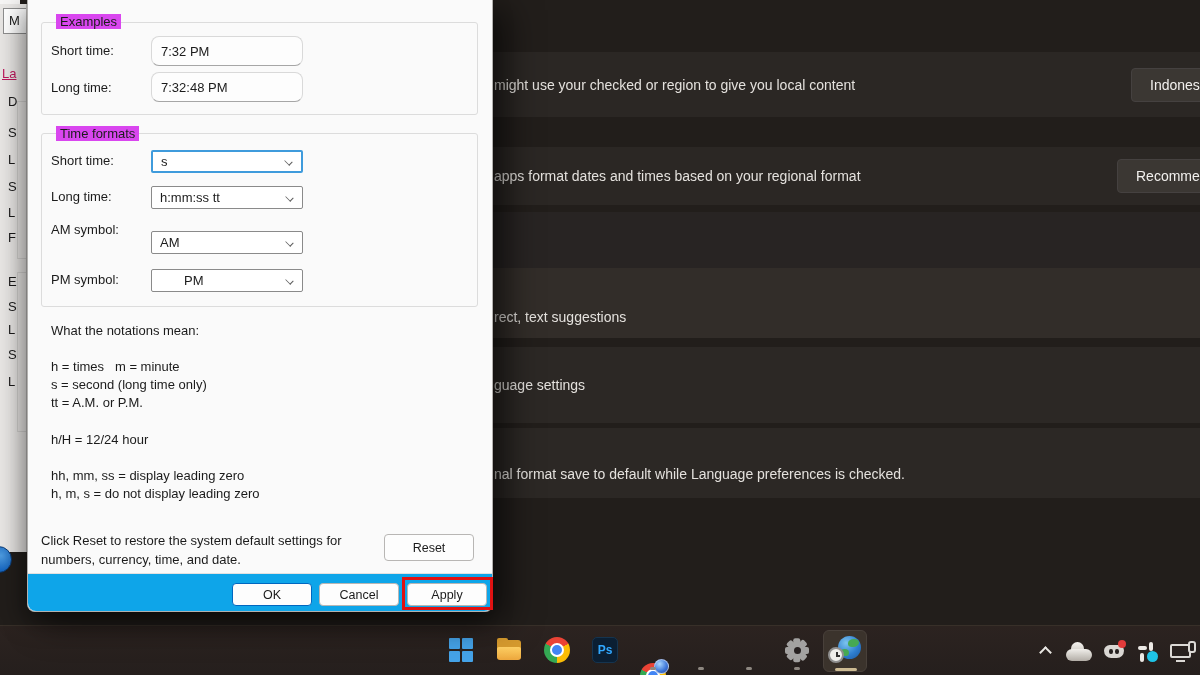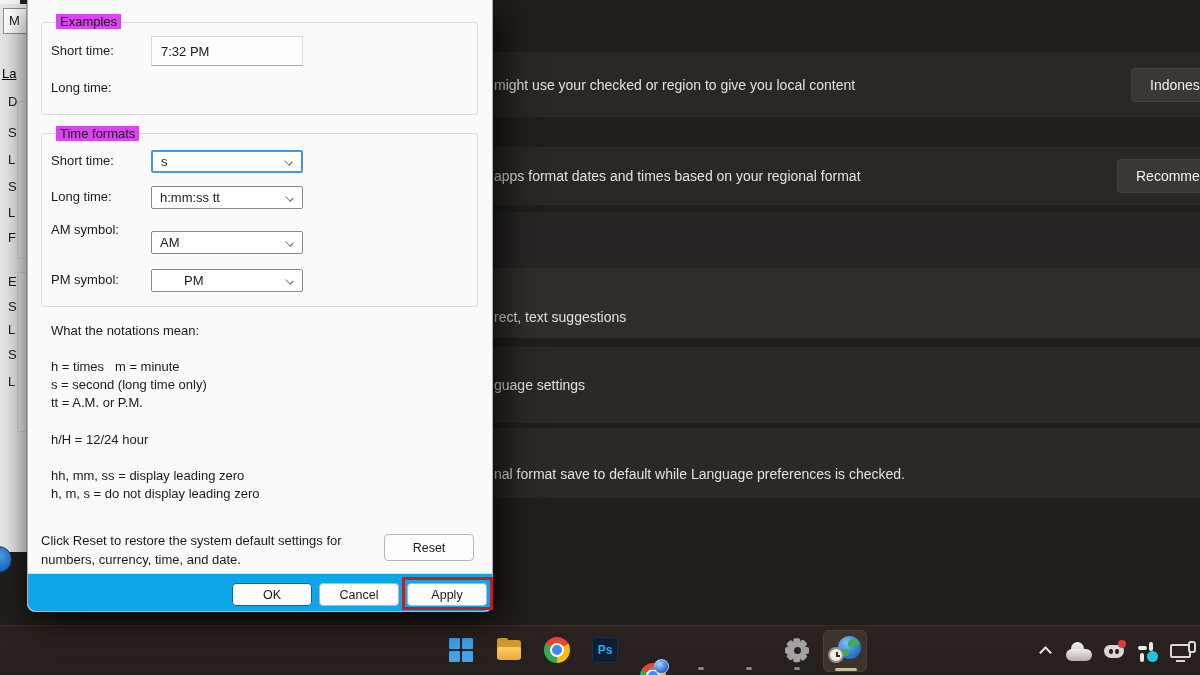--- a/index.html
+++ b/index.html
@@ -10,32 +10,32 @@
   
   .settings-page { left:0; top:0; width:1200px; height:625px; background:#221e1b; }
   .card { left:478px; width:740px; background:#2b2724; color:#e4e1dd; font-size:14px; display:flex; align-items:center; }
   .card-text { padding-left:16px; white-space:nowrap; }
   .dark-btn { position:absolute; background:#3b3733; border:1px solid #454140; border-radius:4px; color:#f2f0ee; font-size:14px; display:flex; align-items:center; padding-left:18px; }
 
   
   .back-strip { left:0; top:4px; width:27px; height:548px; background:#e9e7e5; border-right:1px solid #bdbbb9; overflow:hidden; color:#1a1a1a; font-size:13px; z-index:10; }
   .top-sliver { left:0; top:0; width:20px; height:4px; background:#f6f5f4; z-index:11; }
   .strip-combo { left:3px; top:4px; width:26px; height:26px; background:#fff; border:1px solid #8f8f8f; padding:4px 0 0 5px; }
-  .strip-link { left:2px; top:62px; color:#000000; text-decoration:underline; }
+  .strip-link { left:2px; top:62px; color:#be185d; text-decoration:underline; }
   .strip-letter { left:8px; }
   .strip-group { left:17px; width:30px; border:1px solid #d4d2d0; background:transparent; }
 
   
   .edge-circle { left:-15px; top:546px; width:27px; height:27px; border-radius:50%; background:radial-gradient(circle at 60% 35%, #4f9ce0, #1565c0 70%); z-index:12; border:1px solid #0d3d77; }
 
   
   .dialog { left:27px; top:0; width:466px; height:612px; background:#fafafa; border:1px solid #b3b1af; border-top:none; border-radius:0 0 8px 8px; box-shadow:14px 10px 34px rgba(0,0,0,.55), -6px 10px 24px rgba(0,0,0,.35); z-index:20; color:#1b1b1b; font-size:13px; }
   .group { border:1px solid #dcdcdc; border-radius:3px; }
   .group-label { background:#d946ef; padding:0 4px; }
-  .ex-field { background:#fdfdfd; border:1px solid #d9d9d9; border-bottom-color:#a6a6a6; border-radius:0; width:152px; height:30px; display:flex; align-items:center; padding-left:9px; }
+  .ex-field { background:#fdfdfd; border:1px solid #d9d9d9; border-bottom-color:#a6a6a6; border-radius:8px; width:152px; height:30px; display:flex; align-items:center; padding-left:9px; }
   .combo { background:#fff; border:1px solid #8a8a8a; border-radius:2px; width:152px; height:23px; display:flex; align-items:center; padding-left:8px; }
   .combo.focused { border:2px solid #3f9bdc; }
   .chev { position:absolute; right:9px; top:7px; width:7px; height:7px; border-right:1.4px solid #5a5a5a; border-bottom:1.4px solid #5a5a5a; transform:rotate(45deg) scaleY(.7); }
   .note-line { left:23px; white-space:pre-wrap; }
   .win-btn { background:#fdfdfd; border:1px solid #b8b6b4; border-radius:4px; font-size:12.5px; color:#1b1b1b; display:flex; align-items:center; justify-content:center; font-family:inherit; }
   .footer { left:0; top:573px; width:464px; height:38px; background:#0ea5e9; border-top:1px solid #e1e1e1; border-radius:0 0 8px 8px; }
   .ok { border:1.5px solid #0067c0; }
   .red-annotation { left:374px; top:3px; width:91px; height:33px; border:3px solid #e01212; z-index:30; }
 
   
@@ -120,20 +120,23 @@
 
 <div class="abs dialog">
 
   <div class="abs group" style="left:13px; top:22px; width:437px; height:93px;"></div>
   <span class="abs group-label" style="left:28px; top:14px;">Examples</span>
   <span class="abs" style="left:23px; top:43px;">Short time:</span>
   <div class="abs ex-field" style="left:123px; top:36px;">
     <span>7:32 PM</span>
   </div>
   <span class="abs" style="left:23px; top:80px;">Long time:</span>
+  <div class="abs ex-field" style="left:123px; top:72px;">
+    <span>7:32:48 PM</span>
+  </div>
 
   <div class="abs group" style="left:13px; top:133px; width:437px; height:174px;"></div>
   <span class="abs group-label" style="left:28px; top:126px;">Time formats</span>
 
   <span class="abs" style="left:23px; top:153px;">Short time:</span>
   <div class="abs combo focused" style="left:123px; top:150px;">
     <span>s</span>
     <span class="chev" style="top:6px;"></span>
   </div>
 

